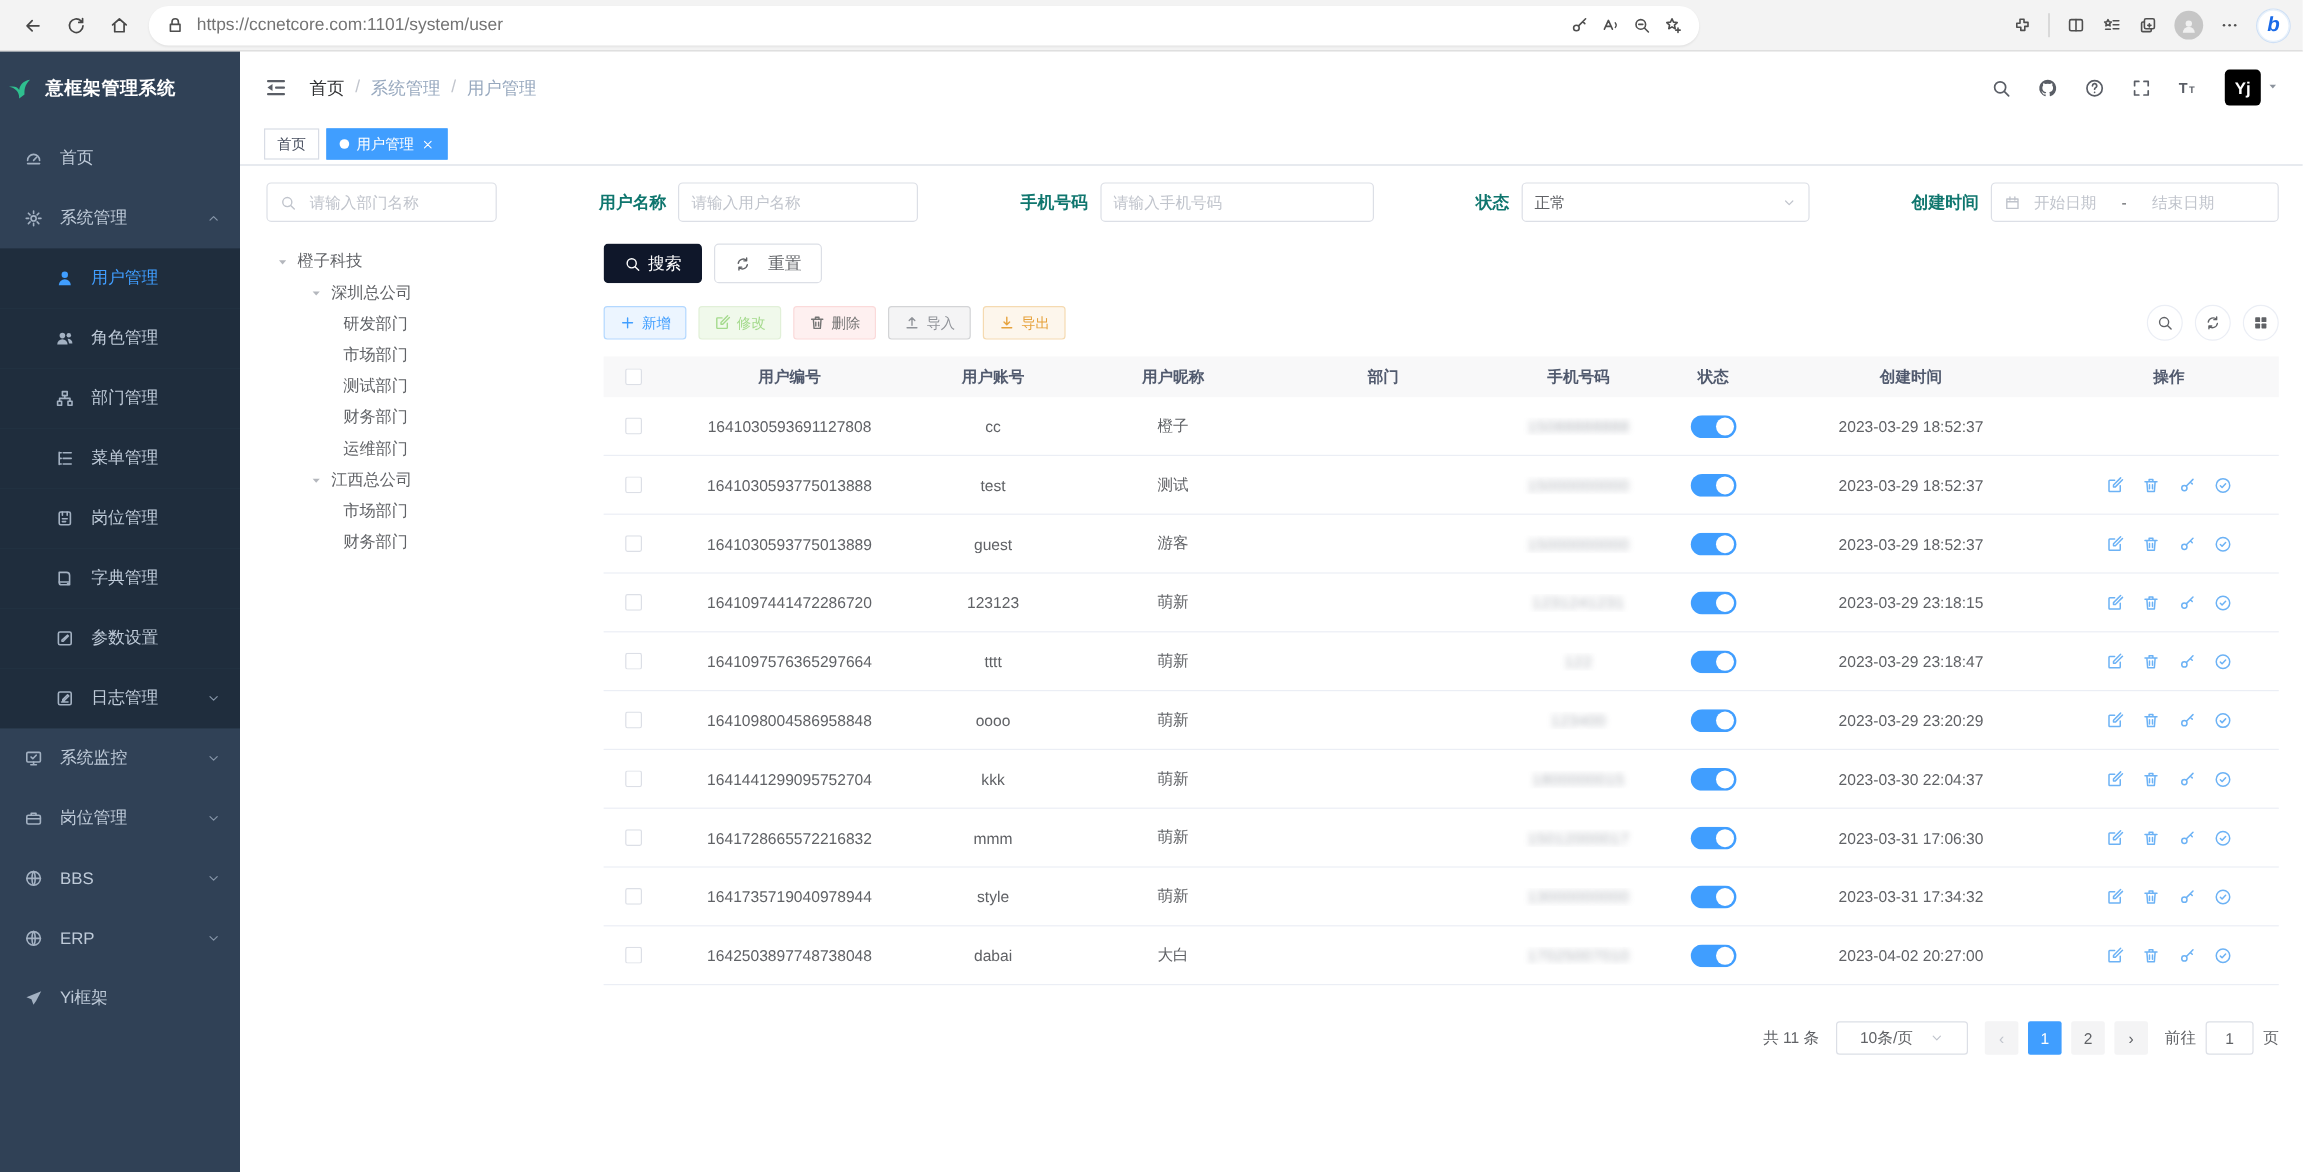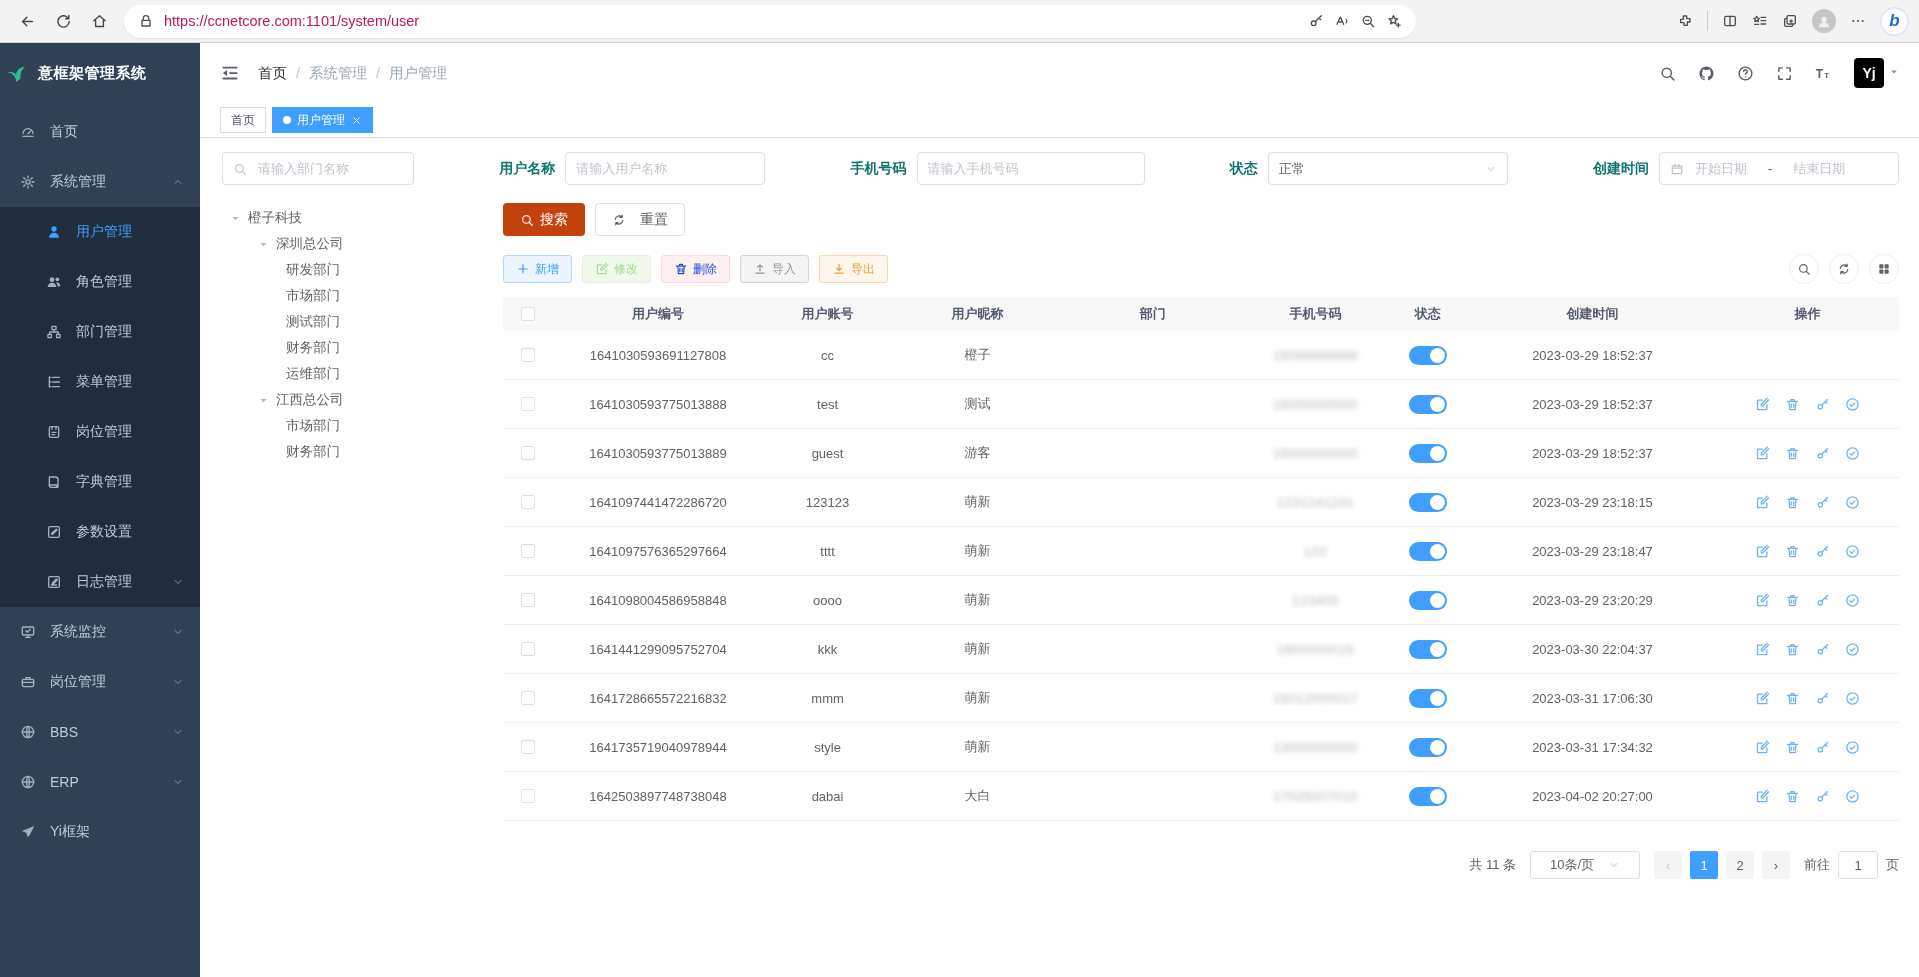--- a/index.html
+++ b/index.html
@@ -8,21 +8,21 @@
   svg { width:1em; height:1em; display:block; }
 
   
   .browser-bar { height:43px; background:#f3f3f3; border-bottom:1px solid #d3d3d3;
     display:flex; align-items:center; padding:0 10px; gap:2px; }
   .bnav { width:34px; height:34px; border-radius:6px; display:flex; align-items:center;
     justify-content:center; color:#474747; font-size:17px; }
   .url-pill { flex:0 0 1292px; height:33px; background:#fff; border-radius:17px;
     display:flex; align-items:center; padding:0 14px; gap:10px; margin:0 8px 0 6px;
     box-shadow:0 1px 2px rgba(0,0,0,.08); color:#5f5f5f; }
-  .url-text { font-size:14.5px; color:#be185d; flex:1; white-space:nowrap; overflow:hidden; }
+  .url-text { font-size:14.5px; color:#737373; flex:1; white-space:nowrap; overflow:hidden; }
   .pill-ico { font-size:16px; color:#4f4f4f; display:flex; }
   .bright { display:flex; align-items:center; gap:14px; margin-left:auto; color:#4a4a4a; font-size:17px; }
   .bdivider { width:1px; height:20px; background:#c9c9c9; }
   .bavatar { width:24px; height:24px; border-radius:50%; background:#c6c6c6; color:#f0f0f0;
     display:flex; align-items:center; justify-content:center; font-size:16px; overflow:hidden; }
   .copilot { width:29px; height:29px; border-radius:50%; background:#fff;
     border:1px solid #cfe0f5; display:flex; align-items:center; justify-content:center;
     font-weight:bold; font-style:italic; color:#1a6ae8; font-size:17px;
     box-shadow:0 0 0 1px #e8f1fb inset; }
 
@@ -88,30 +88,30 @@
   .body-row { display:flex; flex:1; margin-top:18px; }
   .left-col { flex:0 0 281px; }
   .tree { margin-top:2px; }
   .tnode { height:26px; display:flex; align-items:center; font-size:13.5px; color:#606266; cursor:pointer; }
   .tcaret { font-size:11px; color:#b4b7bd; margin-right:7px; display:flex; }
 
   .right-col { flex:1; min-width:0; display:flex; flex-direction:column; }
   .search-row { display:flex; gap:10px; margin-bottom:18px; }
   .btn { height:33px; border-radius:4px; font-size:14px; display:flex; align-items:center;
     gap:6px; padding:0 16px; cursor:pointer; border:1px solid transparent; }
-  .btn-primary { background:#c2410c; color:#fff; }
+  .btn-primary { background:#0f172a; color:#fff; }
   .btn-plain { background:#fff; border-color:#dcdfe6; color:#606266;gap:14px; }
   .bic { font-size:14px; display:flex; }
 
   .action-row { display:flex; align-items:center; gap:10px; margin-bottom:13px; }
   .btn-sm { height:28px; padding:0 12px; border-radius:3px; font-size:12px;
     display:flex; align-items:center; gap:5px; border:1px solid; cursor:pointer; }
   .b-add { background:#ecf5ff; border-color:#b3d8ff; color:#409eff; }
   .b-edit { background:#f0f9eb; border-color:#e1f0d8; color:#a4da8c; }
-  .b-del { background:#fef0f0; border-color:#fbdada; color:#1d4ed8; }
+  .b-del { background:#fef0f0; border-color:#fbdada; color:#737373; }
   .b-imp { background:#f4f4f5; border-color:#d3d4d6; color:#909399; }
   .b-exp { background:#fdf6ec; border-color:#f5dab1; color:#e6a23c; }
   .circles { margin-left:auto; display:flex; gap:10px; }
   .icirc { width:30px; height:30px; border-radius:50%; border:1px solid #ebeef5; color:#606266;
     display:flex; align-items:center; justify-content:center; font-size:14px; cursor:pointer;
     background:#fff; }
 
   
   .tbl { width:100%; font-size:13px; color:#606266; }
   .thead { display:flex; align-items:center; background:#f8f8f9; height:34px;

